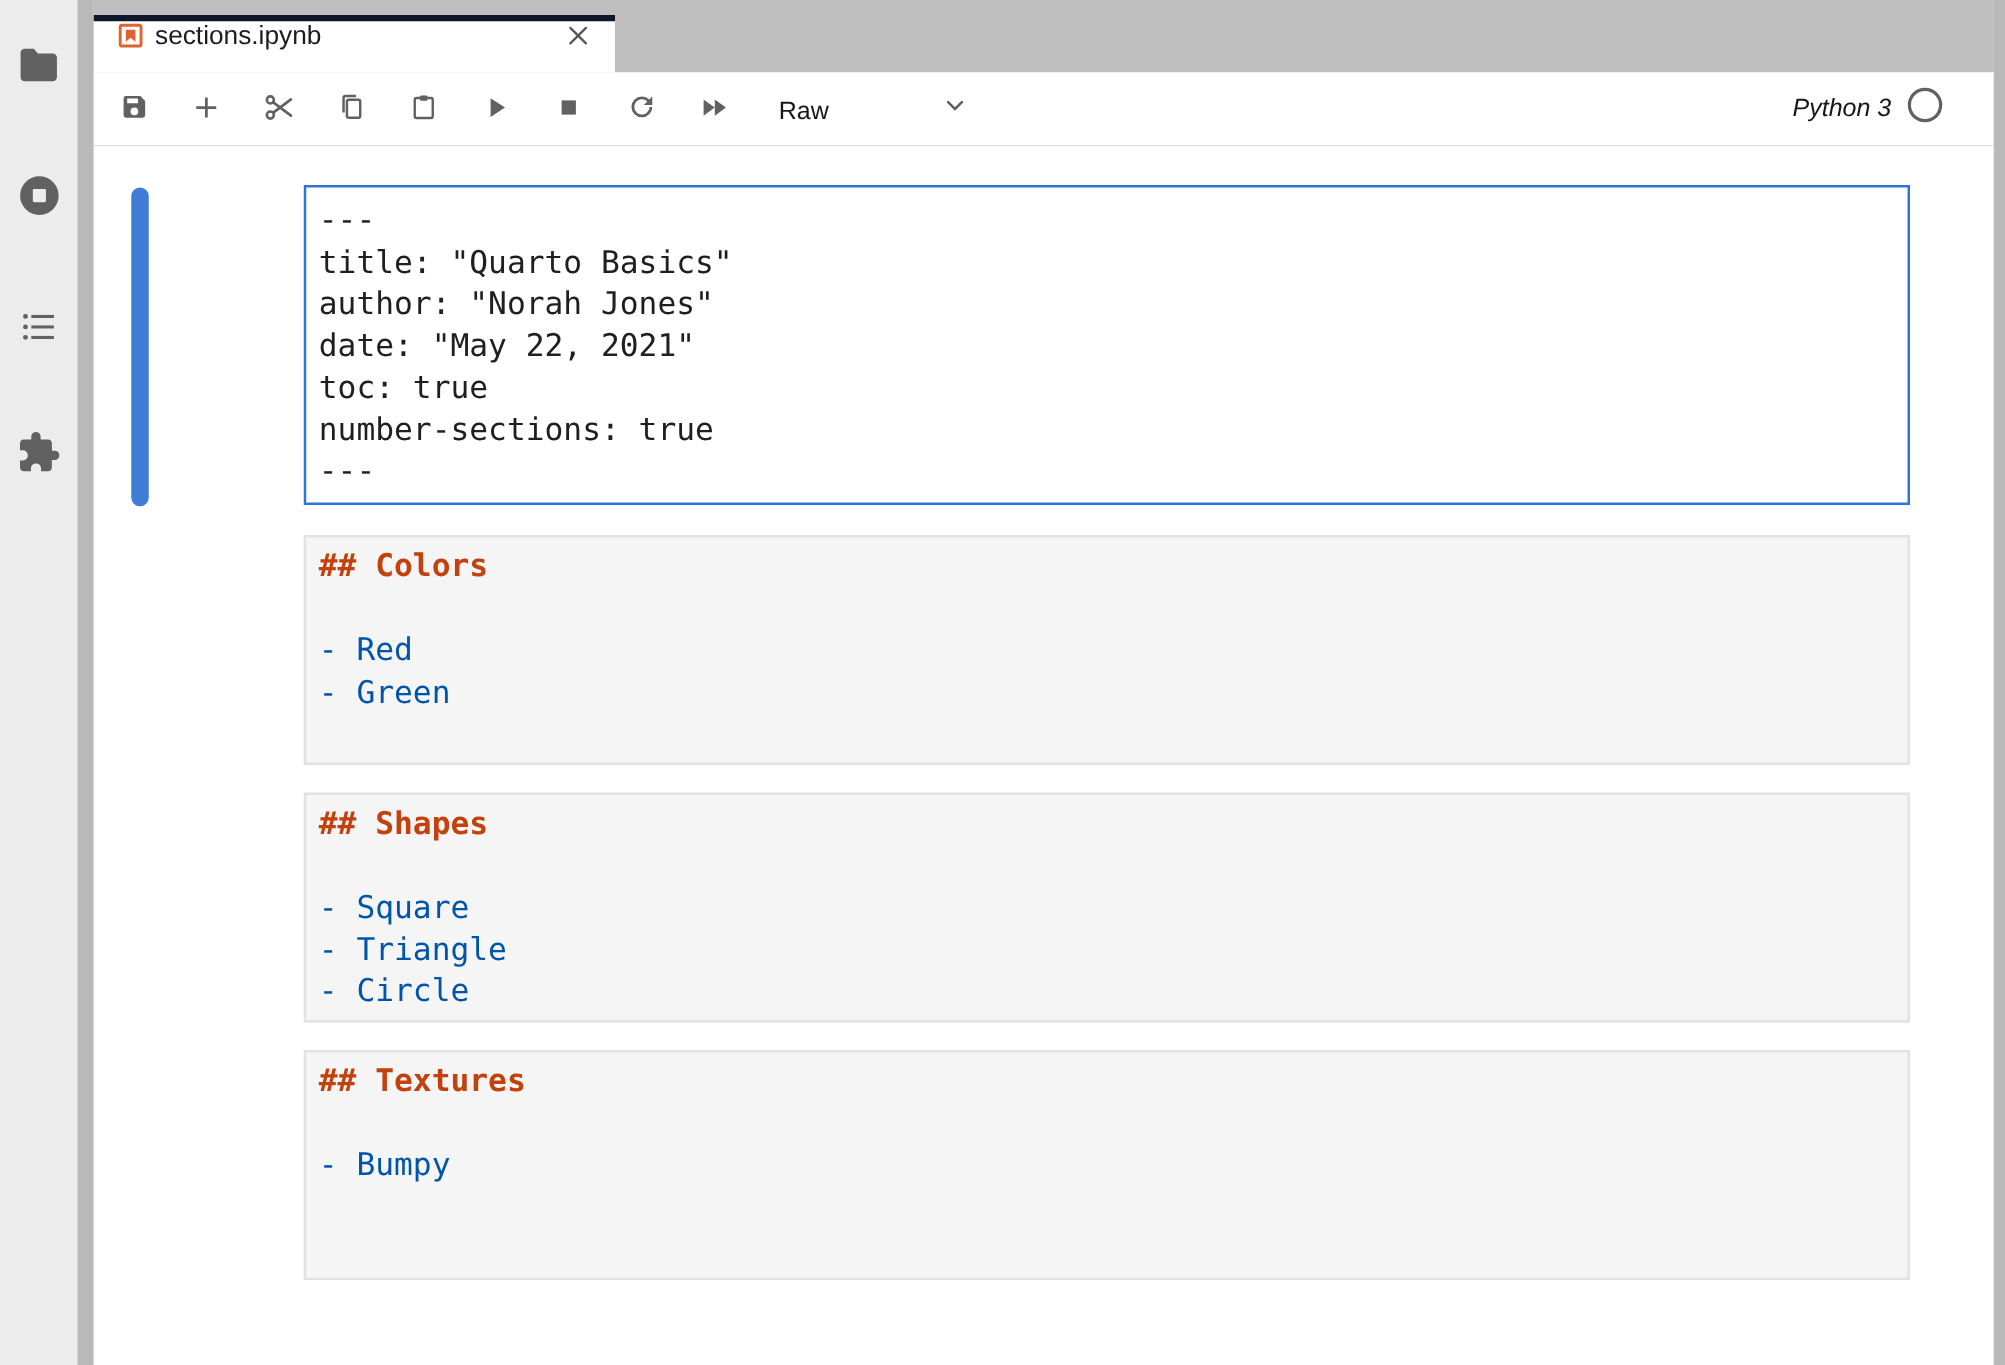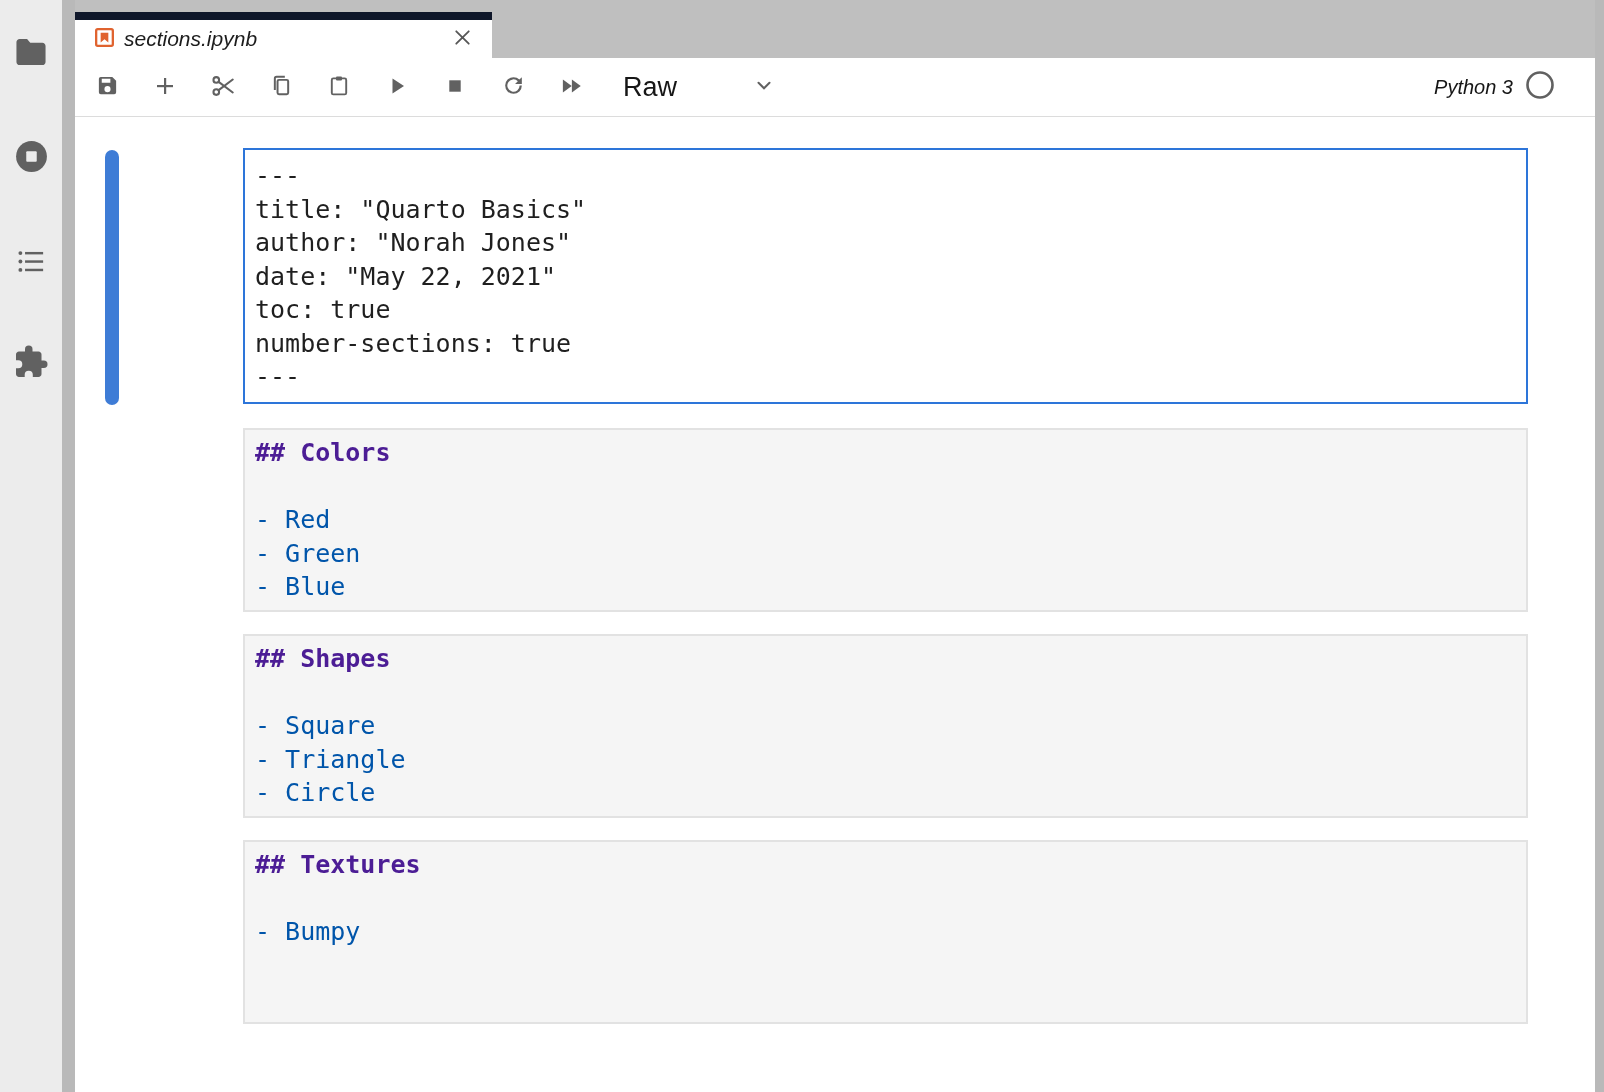--- a/index.html
+++ b/index.html
@@ -12,47 +12,47 @@
   .side-btn { position:absolute; left:0; width:62px; display:flex; justify-content:center;
               background:none; border:none; cursor:pointer; }
   .sidebar-divider { position:absolute; left:62px; top:0; width:13px; height:100%; background:#b9b9b9; }
   .right-strip { position:absolute; left:1595px; top:0; width:9px; height:100%; background:#b9b9b9; }
 
   
   .main { position:absolute; left:75px; top:0; width:1520px; height:100%; }
 
   .tabbar { position:relative; height:58px; background:#bfbfbf; }
   .tab { position:absolute; left:0; top:12px; width:417px; height:46px; background:#fff;
-         border-top:8px solid #0f172a; display:flex; align-items:center; padding:0 18px; cursor:pointer;font-style:italic; }
+         border-top:5px solid #0f172a; display:flex; align-items:flex-start; padding:0 18px; cursor:pointer; }
   .tab-title { font-size:21px; color:#1c1c1c; margin-left:8px; flex:1; }
   .tab-close { background:none; border:none; margin-left:8px; display:flex; cursor:pointer; }
 
   .toolbar { position:relative; height:59px; background:#fff; border-bottom:1px solid #dcdcdc;
              display:flex; align-items:center; padding-left:12px; }
   .tool-btn { width:40px; height:40px; margin-right:18px; display:flex; align-items:center;
               justify-content:center; background:none; border:none; cursor:pointer; flex:none; }
-  .celltype { margin-left:14px; width:152px; display:flex; align-items:flex-start;
-              justify-content:space-between; font-size:27px; color:#161616; cursor:pointer; flex:none; }
+  .celltype { margin-left:14px; width:152px; display:flex; align-items:flex-end;
+              justify-content:space-between; font-size:20px; color:#161616; cursor:pointer; flex:none; }
   .kernel { margin-left:auto; margin-right:40px; display:flex; align-items:center; gap:12px;
             font-size:20px; color:#161616;font-style:italic; }
   .kernel-name { cursor:pointer; }
 
   
   .content { position:absolute; left:0; top:117px; width:100%; height:975px; background:#fff; }
   .collapser { position:absolute; left:30px; top:33px; width:14px; height:255px;
                border-radius:7px; background:#3e7cd6; cursor:pointer; }
   .cells { position:absolute; left:168px; top:31px; width:1285px; }
   .cell { width:100%; font-family:"DejaVu Sans Mono", monospace; font-size:25px;
           line-height:33.5px; cursor:text; }
   .cell.raw { height:256px; border:2px solid #2d75d9; background:#fff; padding:9px 10px;
               margin-bottom:24px; color:#1f1f1f; }
   .cell.md { height:184px; border:2px solid #e2e2e2; background:#f5f5f5; padding:6px 10px;
              margin-bottom:22px; color:#0055aa; }
   .line { height:33.5px; white-space:pre; }
-  .md-heading { color:#4c1d95; font-weight:bold; }
+  .md-heading { color:#c2410c; font-weight:bold; }
 </style>
 </head>
 <body>
 
 <div class="app">
 
   <aside class="sidebar">
     <button class="side-btn" style="top:36px;">
       <span>
         <svg width="36" height="32" viewBox="0 0 24 22">
@@ -213,21 +213,20 @@
           <div class="line">toc: true</div>
           <div class="line">number-sections: true</div>
           <div class="line">---</div>
         </div>
 
         <div class="cell md">
           <div class="line md-heading">## Colors</div>
           <div class="line"></div>
           <div class="line">- Red</div>
           <div class="line">- Green</div>
-          <div class="line">- Blue</div>
         </div>
 
         <div class="cell md">
           <div class="line md-heading">## Shapes</div>
           <div class="line"></div>
           <div class="line">- Square</div>
           <div class="line">- Triangle</div>
           <div class="line">- Circle</div>
         </div>
 

